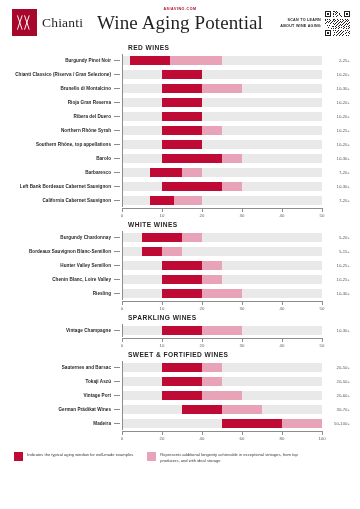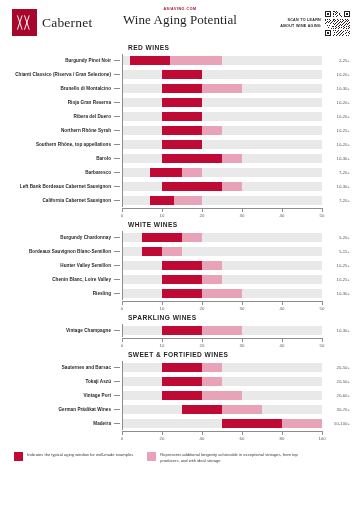--- a/index.html
+++ b/index.html
@@ -24,21 +24,21 @@
     font-family:"Liberation Serif", serif;
     font-size:13.5px; letter-spacing:.2px; color:#231f20; white-space:nowrap;
   }
   .title-block { position:absolute; left:0; right:0; top:7px; text-align:center; }
   .site-url {
     font-size:3.6px; letter-spacing:.55px; color:#a8072c;
     font-weight:bold; margin-bottom:2px;
   }
   .main-title {
     font-family:"Liberation Serif", serif;
-    font-size:13px; color:#231f20; letter-spacing:.1px; line-height:1;
+    font-size:19px; color:#231f20; letter-spacing:.1px; line-height:1;
   }
   .qr-block { position:absolute; right:10px; top:11px; display:flex; align-items:center; gap:4px; }
   .qr-caption {
     font-size:3.7px; font-weight:bold; letter-spacing:.25px;
     text-align:right; line-height:1.5; color:#231f20; white-space:nowrap;
   }
   .qr-code { width:25px; height:25px; }
 
   
   .section { padding:0 10px; }
@@ -93,21 +93,21 @@
 <body>
 
 <div class="header">
 
   <div class="logo-wrap">
     <div class="logo-mark">
       <svg width="19" height="19" viewBox="0 0 24 24" aria-hidden="true">
         <path d="M3 3 L9 21 M9 3 L3 21 M12 3 L18 21 M18 3 L12 21" stroke="#ffffff" stroke-width="1.2" fill="none"></path>
       </svg>
     </div>
-    <div class="logo-text">Cabernet</div>
+    <div class="logo-text">Chianti</div>
   </div>
 
   <div class="title-block">
     <div class="site-url">ASIAVINO.COM</div>
     <div class="main-title">Wine Aging Potential</div>
   </div>
 
   <div class="qr-block">
     <div class="qr-caption">
       <div>SCAN TO LEARN</div>

